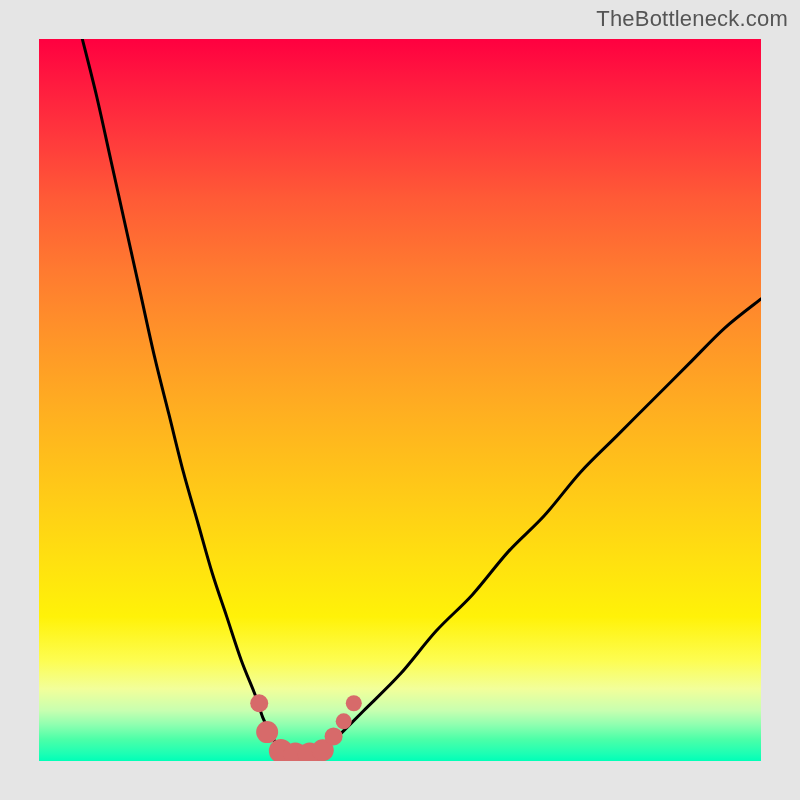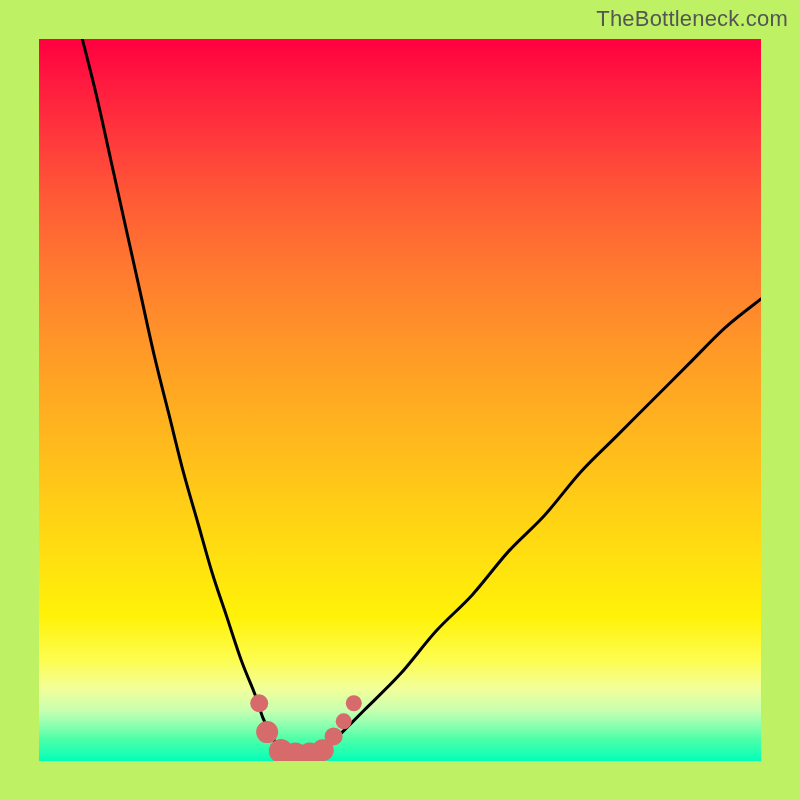--- a/index.html
+++ b/index.html
@@ -8,21 +8,21 @@
     width: 800px;
     height: 800px;
     background: #000;
     overflow: hidden;
     font-family: Arial, Helvetica, sans-serif;
   }
   .frame {
     position: absolute;
     left: 0; top: 0;
     width: 800px; height: 800px;
-    background: #bef264;
+    background: #e5e5e5;
   }
   .plot-area {
     position: absolute;
     left: 39px;
     top: 39px;
     width: 722px;
     height: 722px;
     overflow: hidden;
   }
   .gradient-bg {

